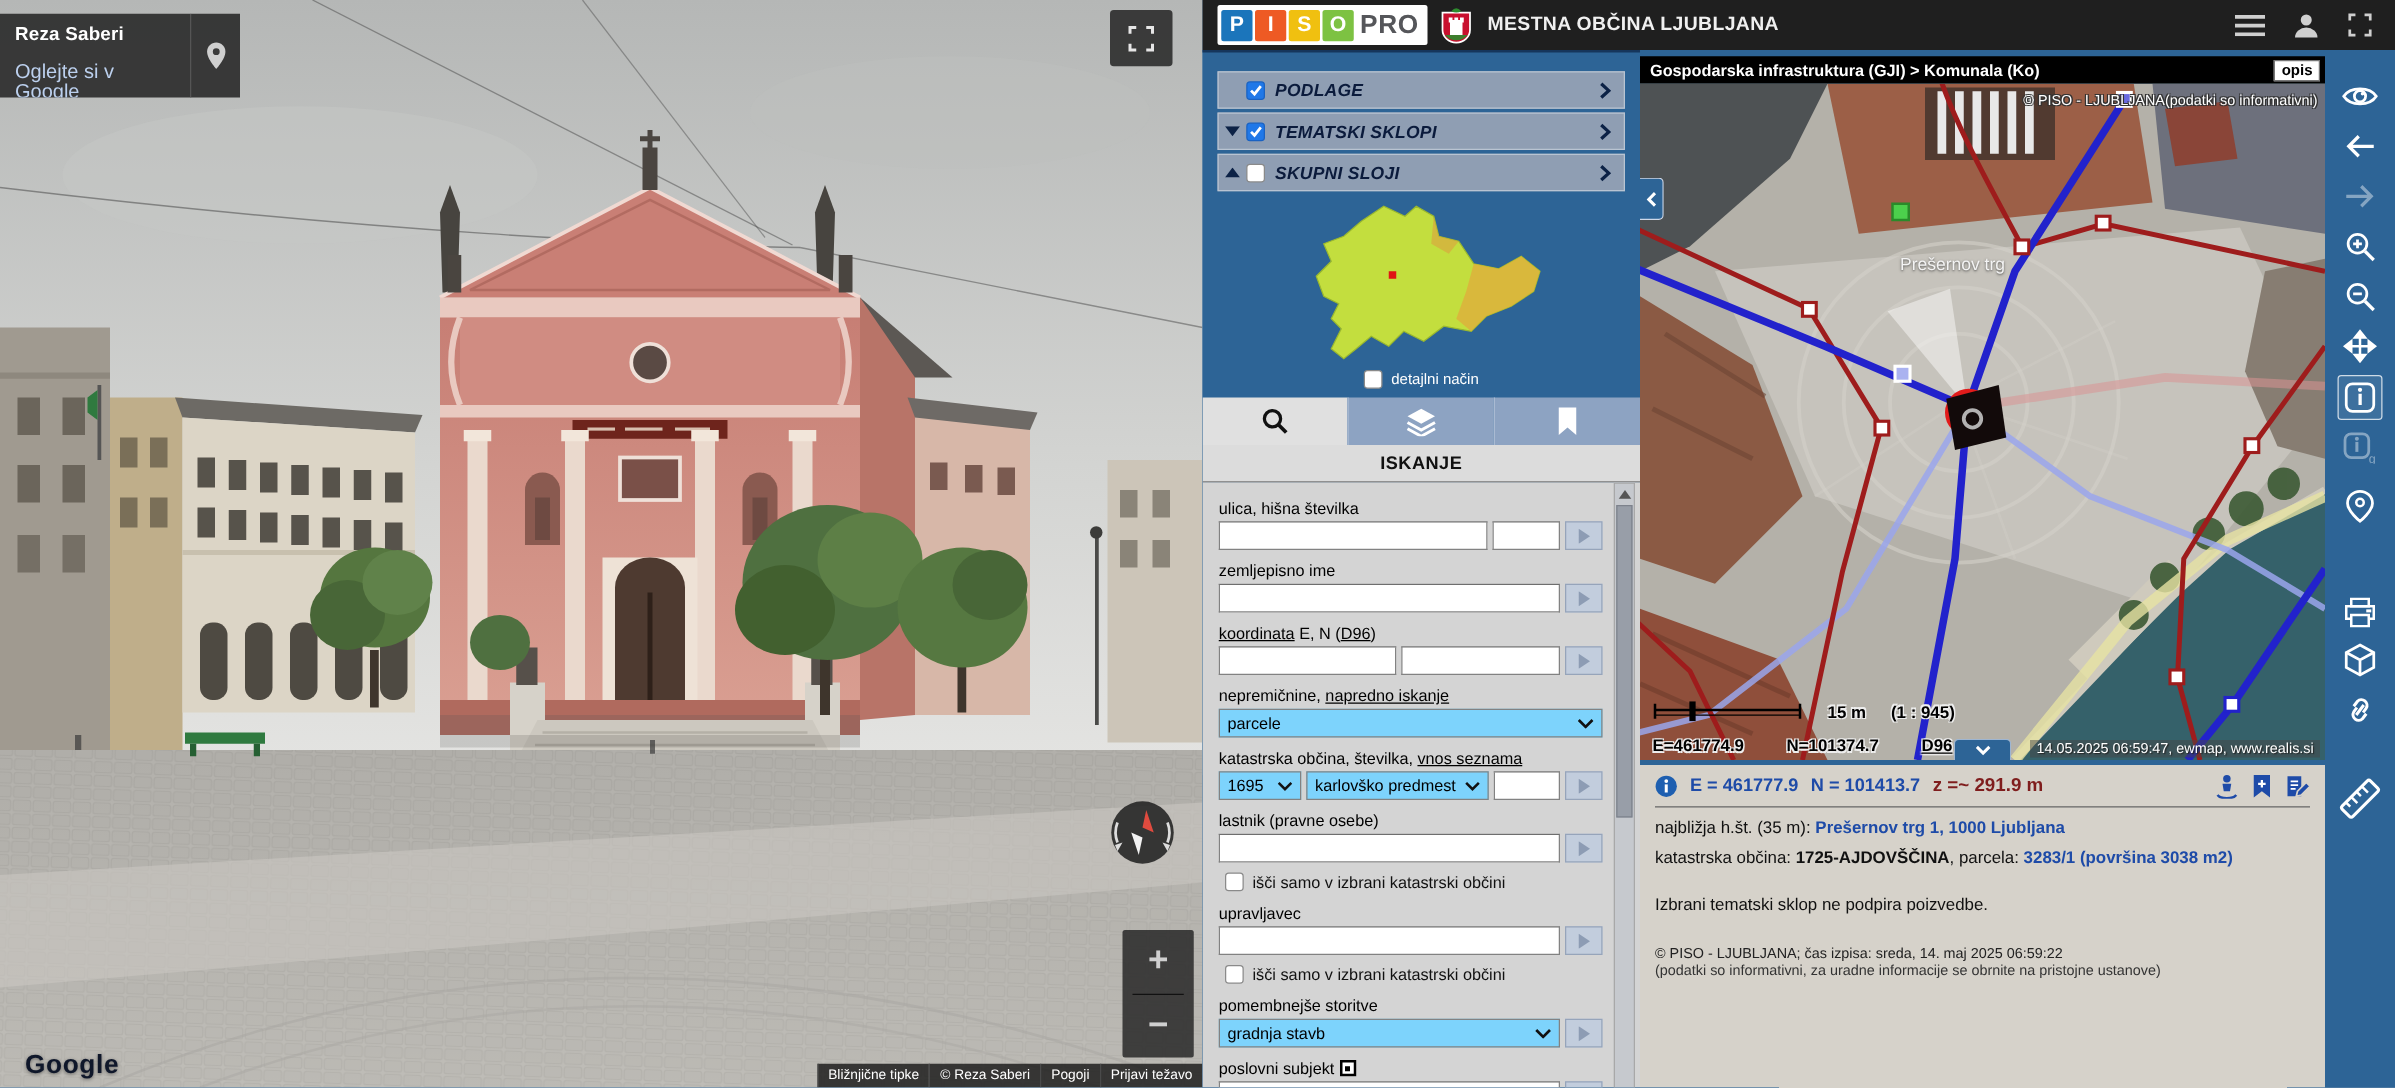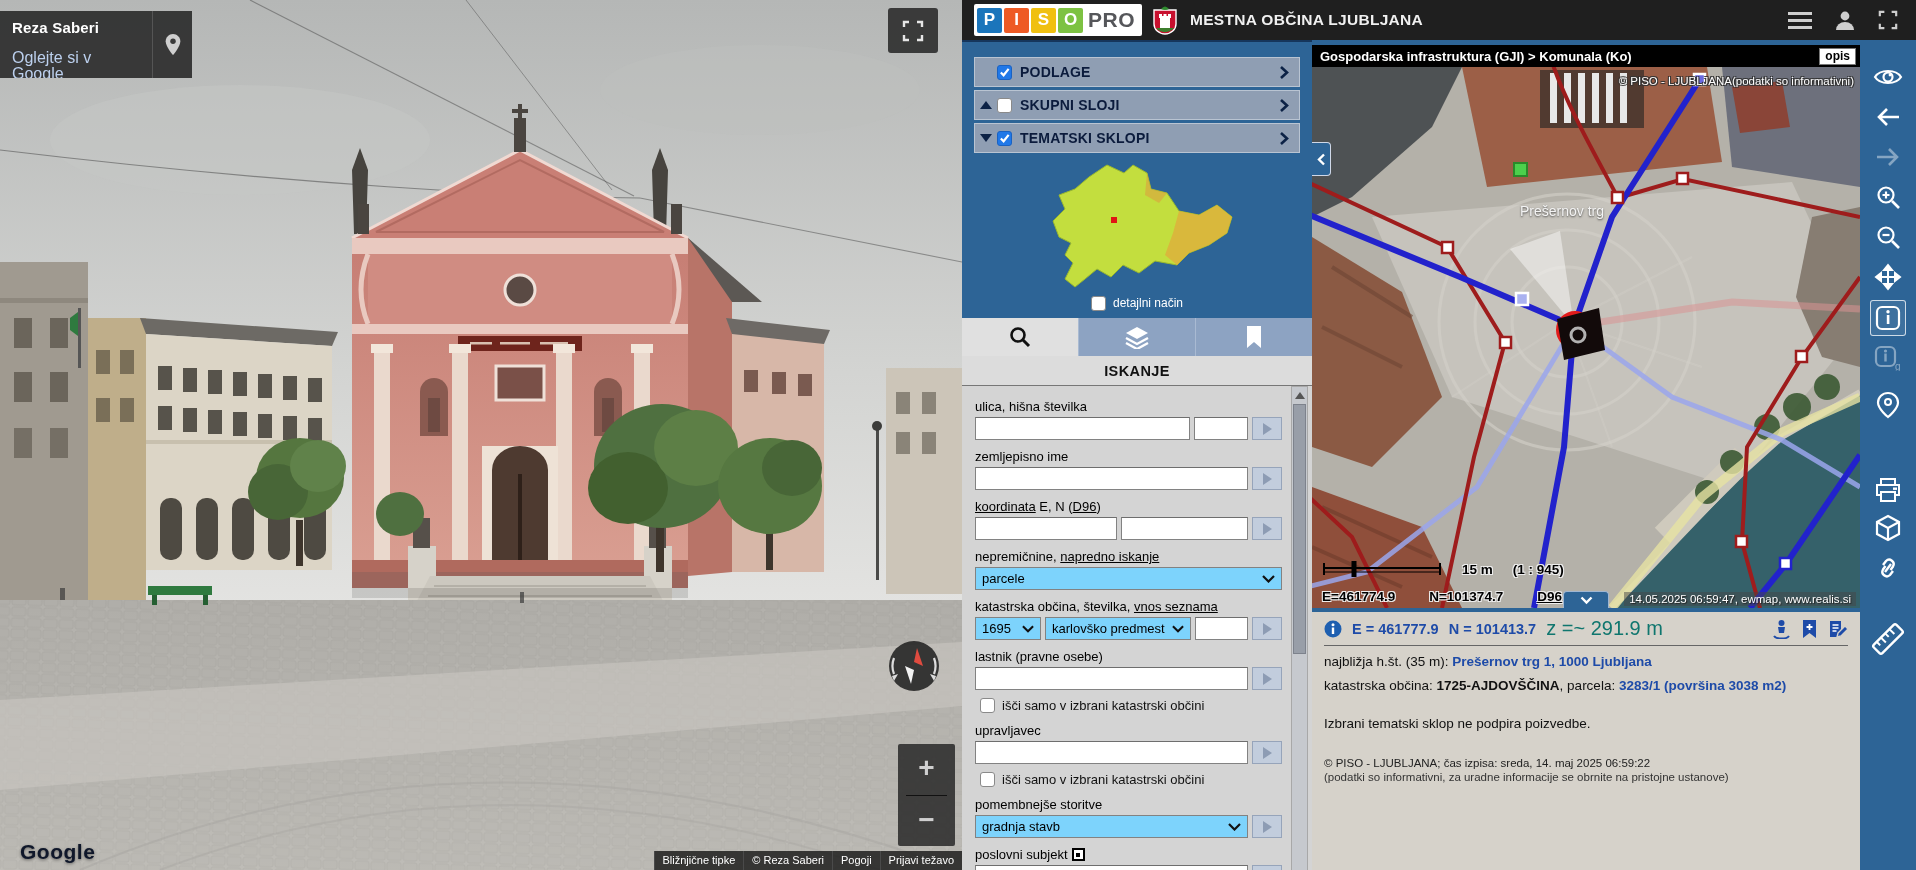--- a/index.html
+++ b/index.html
@@ -29,21 +29,21 @@
   .logo .tile { width:25px; height:25px; margin-right:2px; border-radius:2px; color:#fff; font-weight:bold; font-size:17px; display:flex; align-items:center; justify-content:center; }
   .t-p{background:#1b75bb;} .t-i{background:#ee5a24;} .t-s{background:#f0c010;} .t-o{background:#7dc242;}
   .logo .pro { color:#55565a; font-weight:bold; font-size:21px; letter-spacing:.5px; margin:0 4px 0 3px; }
   .coat { margin-left:10px; }
   .app-title { color:#f0f0f0; font-weight:bold; font-size:15.5px; letter-spacing:.3px; margin-left:12px; flex:1; }
   .hdr-icons { display:flex; align-items:center; gap:22px; margin-right:18px; }
   .hdr-icons .hi { cursor:pointer; display:flex; }
 
   
   .panel { position:absolute; left:962px; top:40px; width:350px; height:830px; background:#2d6496; overflow:hidden; border-top:2px solid #16365c; }
-  .acc { margin:3px 12px 0 12px; height:30px; background:#8f9eb3; border:1px solid #b9c4d2; display:flex; align-items:center; cursor:pointer; }
+  .acc { margin:3px 12px 0 12px; height:30px; background:#8f9eb3; border:1px solid #b9c4d2; display:flex; align-items:center; cursor:pointer;font-style:italic; }
   .acc:first-child { margin-top:15px; }
   .acc .tri { width:22px; text-align:center; }
   .tri svg{display:block;margin:0 auto;}
   .acc .lbl { flex:1; font-weight:bold; font-size:14px; color:#0b1b3c; letter-spacing:.2px; margin-left:8px; }
   .acc .chev { margin-right:10px; display:flex; }
   .cb { width:15px; height:15px; border-radius:3px; background:#fff; border:1px solid #8a8a8a; display:inline-flex; align-items:center; justify-content:center; flex:none; }
   .cb.on { background:#2078e8; border-color:#1a62c2; }
   .minimap { height:136px; margin-top:4px; display:flex; align-items:center; justify-content:center; }
   .detail-row { height:20px; display:flex; align-items:center; justify-content:center; gap:7px; color:#fff; font-size:12px; cursor:pointer; }
   .tabs { display:flex; margin-top:5px; height:38px; }
@@ -82,21 +82,21 @@
   .scalebar { position:absolute; left:10px; top:494px; display:flex; align-items:center; gap:20px; }
   .scalebar .stx { font-weight:bold; font-size:13.5px; color:#000; text-shadow:-1px -1px 0 #eee,1px -1px 0 #eee,-1px 1px 0 #eee,1px 1px 0 #eee; }
   .map-coords { position:absolute; left:10px; top:522px; font-weight:bold; font-size:13.5px; color:#000; text-shadow:-1px -1px 0 #eee,1px -1px 0 #eee,-1px 1px 0 #eee,1px 1px 0 #eee; display:flex; gap:34px; }
   .datestamp { position:absolute; right:4px; bottom:2px; background:rgba(70,70,70,.5); color:#fff; font-size:11.5px; padding:1px 5px; text-shadow:1px 1px 1px #222; }
   .map-chevron { position:absolute; left:251px; bottom:0; width:46px; height:17px; background:#2d6496; border:1px solid #9fb6d2; border-bottom:none; border-radius:4px 4px 0 0; display:flex; align-items:center; justify-content:center; cursor:pointer; }
 
   
   .infopanel { position:absolute; left:1312px; top:612px; width:548px; height:258px; background:#d6d2ca; overflow:hidden; padding:0 12px; font-size:13.5px; color:#111; }
   .info-head { display:flex; align-items:center; height:34px; border-bottom:1px solid #666; gap:10px; }
   .info-head .coordtx { font-weight:bold; font-size:14.5px; color:#1e4ba8; }
-  .info-head .ztx { font-weight:normal; font-size:20px; color:#0f766e; }
+  .info-head .ztx { font-weight:bold; font-size:15px; color:#7f1d1d; }
   .info-head .spacer { flex:1; }
   .info-head .ih-ic { display:flex; cursor:pointer; }
   .iline { margin-top:7px; line-height:17px; }
   .ilink { color:#1e4ba8; font-weight:bold; text-decoration:none; }
   .ibold { font-weight:bold; }
   .imsg { margin-top:22px; }
   .ifoot1 { margin-top:26px; font-size:11.5px; color:#222; }
   .ifoot2 { margin-top:2px; font-size:11.5px; color:#333; }
 
   
@@ -377,44 +377,44 @@
       <span class="chev">
           <svg width="10" height="15" viewBox="0 0 10 15">
             <path d="M2,2 L8,7.5 L2,13" stroke="#0c2246" stroke-width="2.6" fill="none"></path>
           </svg>
         </span>
     </div>
 
     <div class="acc">
       <span class="tri">
           <svg width="12" height="8" viewBox="0 0 12 8">
-            <polygon points="0,8 12,8 6,0" fill="#0c2246"></polygon>
-          </svg>
-        </span>
-      <span class="cb"></span>
-      <span class="lbl">SKUPNI SLOJI</span>
-      <span class="chev">
-          <svg width="10" height="15" viewBox="0 0 10 15">
-            <path d="M2,2 L8,7.5 L2,13" stroke="#0c2246" stroke-width="2.6" fill="none"></path>
-          </svg>
-        </span>
-    </div>
-
-    <div class="acc">
-      <span class="tri">
-          <svg width="12" height="8" viewBox="0 0 12 8">
             <polygon points="0,0 12,0 6,8" fill="#0c2246"></polygon>
           </svg>
         </span>
       <span class="cb on">
           <svg width="11" height="11" viewBox="0 0 12 12">
             <path d="M2,6 l3,3 l5.5,-7" stroke="#fff" stroke-width="2.4" fill="none"></path>
           </svg>
         </span>
       <span class="lbl">TEMATSKI SKLOPI</span>
+      <span class="chev">
+          <svg width="10" height="15" viewBox="0 0 10 15">
+            <path d="M2,2 L8,7.5 L2,13" stroke="#0c2246" stroke-width="2.6" fill="none"></path>
+          </svg>
+        </span>
+    </div>
+
+    <div class="acc">
+      <span class="tri">
+          <svg width="12" height="8" viewBox="0 0 12 8">
+            <polygon points="0,8 12,8 6,0" fill="#0c2246"></polygon>
+          </svg>
+        </span>
+      <span class="cb"></span>
+      <span class="lbl">SKUPNI SLOJI</span>
       <span class="chev">
           <svg width="10" height="15" viewBox="0 0 10 15">
             <path d="M2,2 L8,7.5 L2,13" stroke="#0c2246" stroke-width="2.6" fill="none"></path>
           </svg>
         </span>
     </div>
 
     <div class="minimap">
       <svg width="220" height="132" viewBox="0 0 220 132">
         <path d="M62,18 L80,6 L97,14 L106,6 L120,14 L124,30 L140,34 L152,52 L172,56 L190,46 L205,58 L200,74 L182,86 L162,94 L150,106 L128,102 L112,114 L96,106 L84,118 L70,110 L58,120 L48,128 L38,120 L46,104 L38,96 L44,84 L32,78 L26,62 L38,50 L32,36 L48,30 Z" fill="#c3de3e" stroke="#9ab82e" stroke-width="1"></path>

